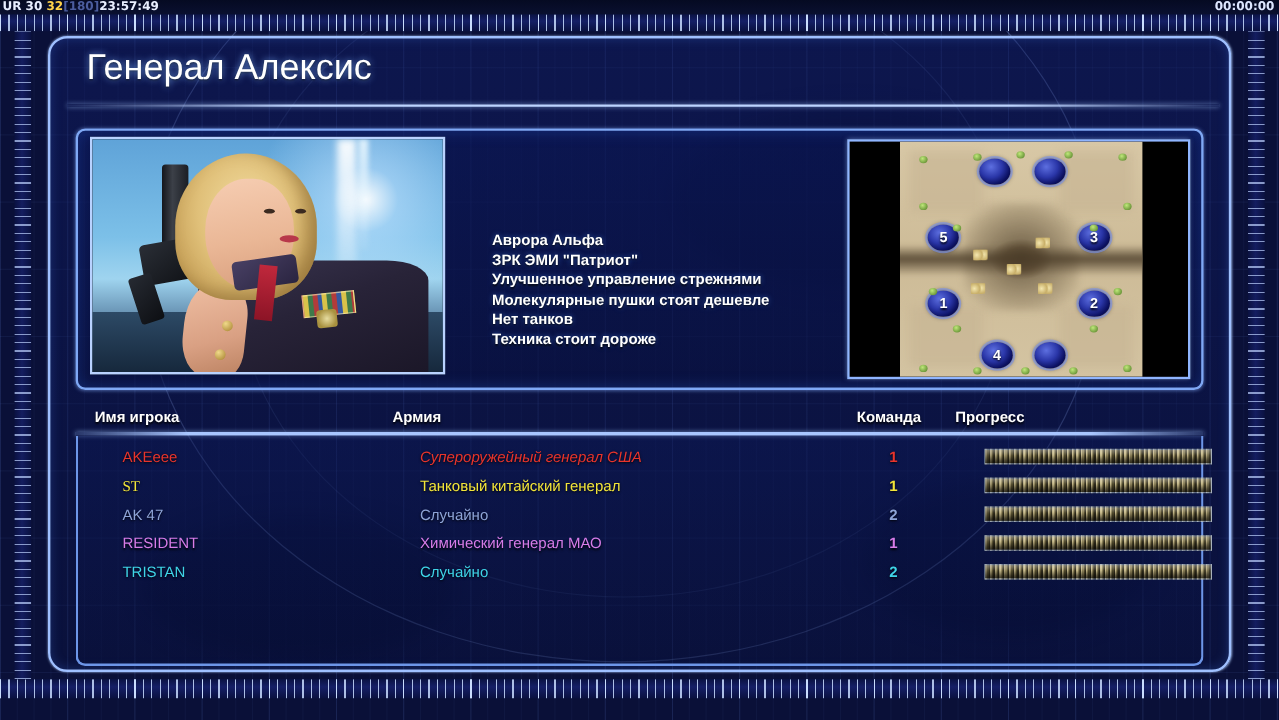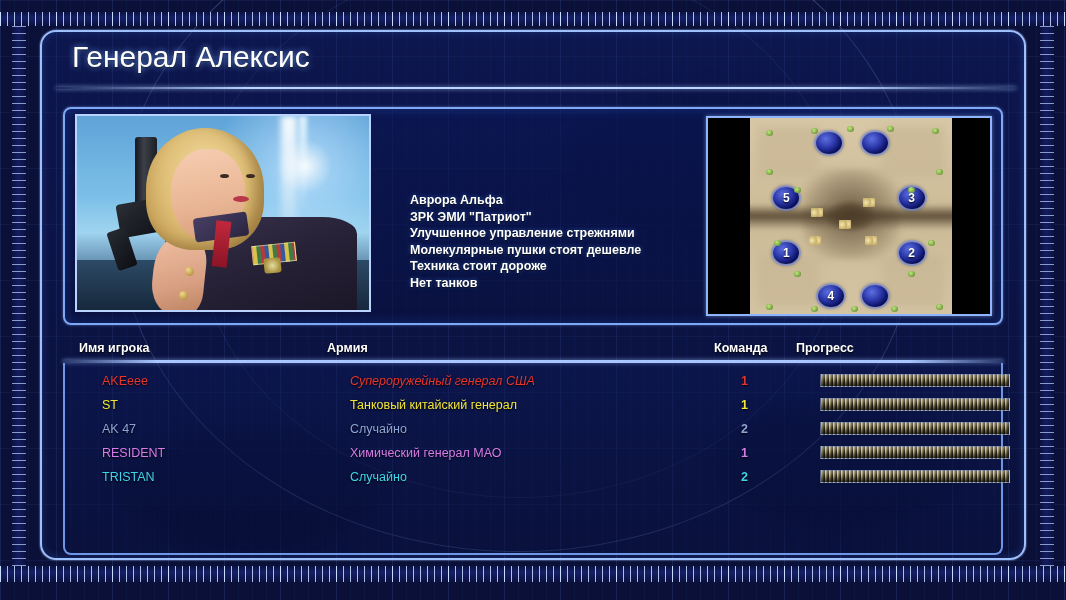--- a/index.html
+++ b/index.html
@@ -424,20 +424,24 @@
   <div class="grid"></div>
   <div class="grid2"></div>
 
   <div class="blotch" style="left:560px;top:90px;width:300px;height:150px;"></div>
   <div class="blotch" style="left:120px;top:430px;width:260px;height:120px;"></div>
   <div class="blotch" style="left:720px;top:400px;width:240px;height:130px;"></div>
 
   <div class="arc arc-main"></div>
   <div class="arc arc-inner"></div>
 
+  <div class="statusbar">
+    <div class="status-left"><span class="s-white">UR 30 </span><span class="s-gold">32</span><span class="s-dim">[180]</span><span class="s-white">23:57:49</span></div>
+    <div class="status-right">00:00:00</div>
+  </div>
 
   <div class="ruler-band ruler-top">
       <div class="ticks tall"></div>
     </div>
   <div class="ruler-band ruler-bottom">
       <div class="ticks tall"></div>
     </div>
   <div class="ruler-left">
       <div class="vticks"></div>
     </div>
@@ -475,22 +479,22 @@
     <div class="pt-badge"></div>
     <div class="pt-btn1"></div>
     <div class="pt-btn2"></div>
   </div>
 
   <div class="desc">
     <div class="desc-line">Аврора Альфа</div>
     <div class="desc-line">ЗРК ЭМИ "Патриот"</div>
     <div class="desc-line">Улучшенное управление стрежнями</div>
     <div class="desc-line">Молекулярные пушки стоят дешевле</div>
+    <div class="desc-line">Нет танков</div>
     <div class="desc-line">Техника стоит дороже</div>
-    <div class="desc-line">Нет танков</div>
   </div>
 
   <div class="minimap-frame">
     <div class="minimap-img" id="map-image">
       <div class="mm-dark"></div>
       <div class="mm-band"></div>
       <div class="mm-patch" style="left:4%;top:4%;width:30%;height:26%;"></div>
       <div class="mm-patch" style="left:66%;top:4%;width:30%;height:26%;"></div>
       <div class="mm-patch" style="left:4%;top:70%;width:30%;height:26%;"></div>
       <div class="mm-patch" style="left:66%;top:70%;width:30%;height:26%;"></div>
@@ -537,21 +541,21 @@
   <div class="head-rule"></div>
 
   <div class="table-body" id="player-rows">
       <div class="row" style="top: 6px;">
         <div class="cell c-name" style="color: rgb(232, 52, 44);">AKEeee</div>
         <div class="cell c-army" style="color: rgb(232, 52, 44); font-style: italic;">Супероружейный генерал США</div>
         <div class="cell c-team" style="color: rgb(232, 52, 44);">1</div>
         <div class="bar" style="width: 190px;"></div>
       </div>
       <div class="row" style="top: 30px;">
-        <div class="cell c-name" style="color: rgb(242, 229, 58);">ST</div>
+        <div class="cell c-name" style="color: rgb(242, 229, 58); font-family: Liberation Serif, serif;">ST</div>
         <div class="cell c-army" style="color: rgb(242, 229, 58);">Танковый китайский генерал</div>
         <div class="cell c-team" style="color: rgb(242, 229, 58);">1</div>
         <div class="bar" style="width: 190px;"></div>
       </div>
       <div class="row" style="top: 54px;">
         <div class="cell c-name" style="color: rgb(142, 164, 216);">AK  47</div>
         <div class="cell c-army" style="color: rgb(142, 164, 216);">Случайно</div>
         <div class="cell c-team" style="color: rgb(142, 164, 216);">2</div>
         <div class="bar" style="width: 190px;"></div>
       </div>

